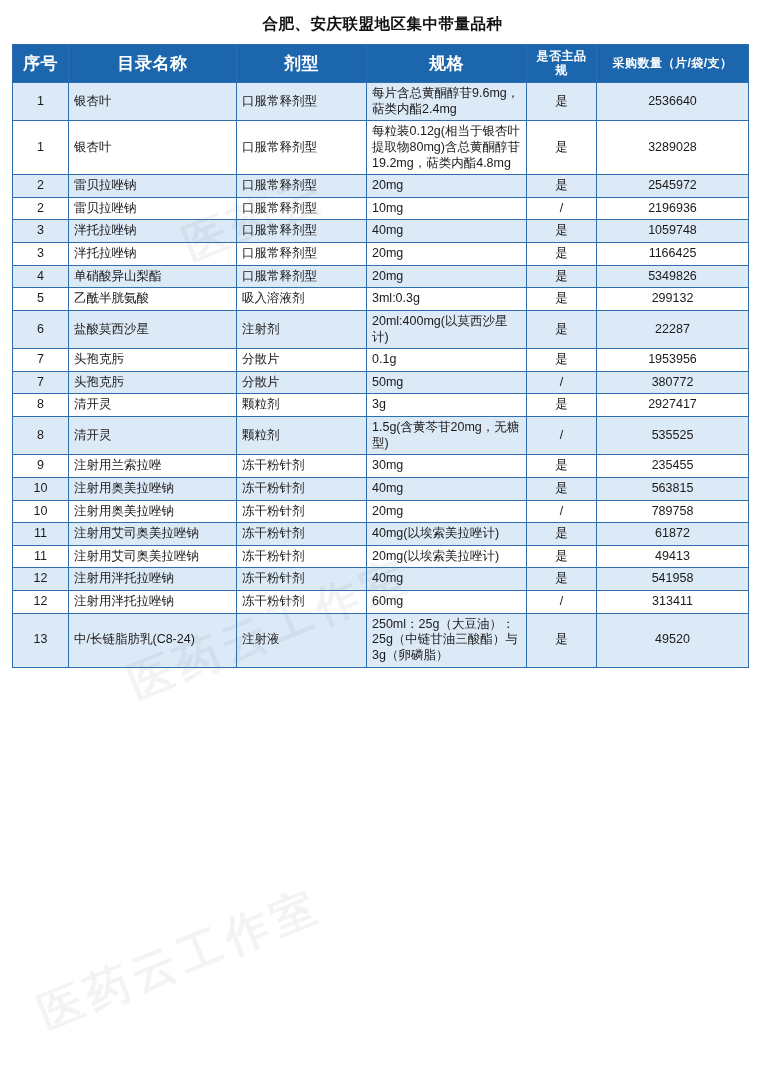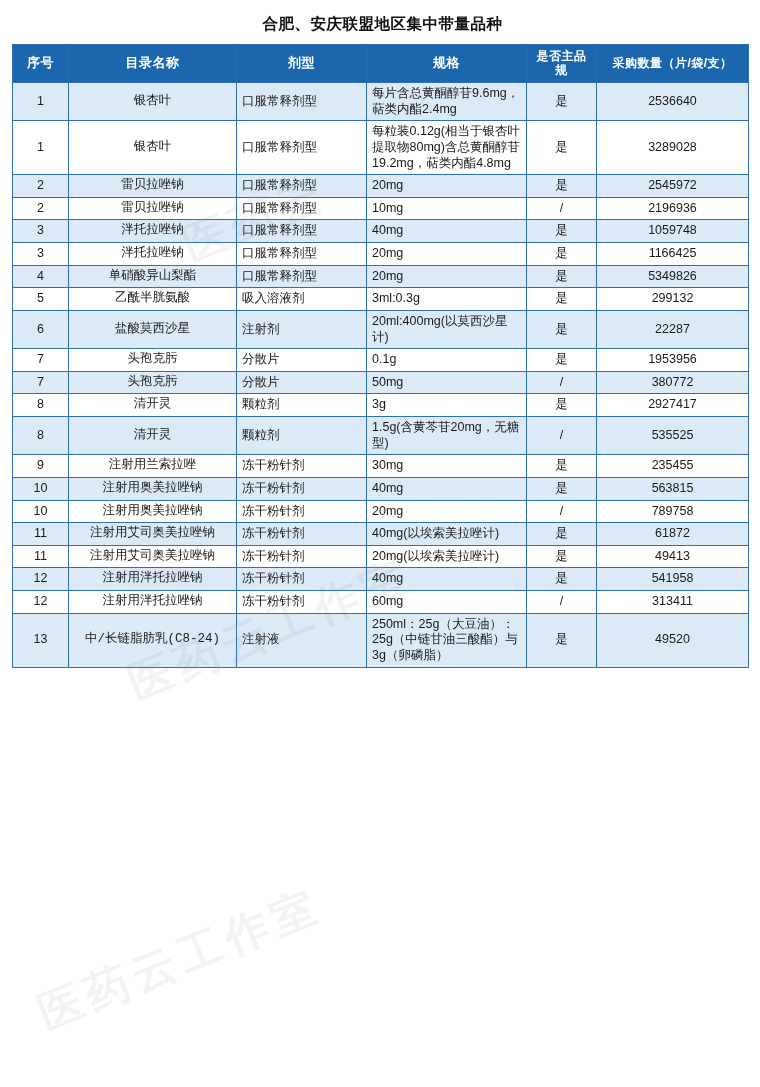--- a/index.html
+++ b/index.html
@@ -39,41 +39,41 @@
   table.drug-table td {
     border: 1px solid #2e6fb0;
     padding: 3px 5px;
     vertical-align: middle;
     line-height: 1.25;
   }
   thead th {
     background: #1b66ad;
     color: #ffffff;
     font-weight: bold;
-    font-size: 13px;
+    font-size: 17px;
     text-align: center;
     height: 38px;
     letter-spacing: 0.5px;
   }
   thead th.small {
     font-size: 12px;
     line-height: 1.15;
   }
   col.c-idx   { width: 56px; }
   col.c-name  { width: 168px; }
   col.c-form  { width: 130px; }
   col.c-spec  { width: 160px; }
   col.c-main  { width: 70px; }
   col.c-qty   { width: 152px; }
 
   tbody tr.alt td { background: #dce9f6; }
   tbody tr.plain td { background: #ffffff; }
 
   td.idx   { text-align: center; }
-  td.name  { text-align: center; padding-left: 8px; font-family: Liberation Mono, monospace; }
+  td.name  { text-align: left; padding-left: 8px; }
   td.form  { text-align: left; padding-left: 8px; }
   td.spec  { text-align: left; padding-left: 6px; margin-left: 48px; }
   td.main  { text-align: center; }
   td.qty   { text-align: center; }
 
   .note {
     width: 736px;
     font-size: 12.5px;
     line-height: 1.55;
     color: #111111;

